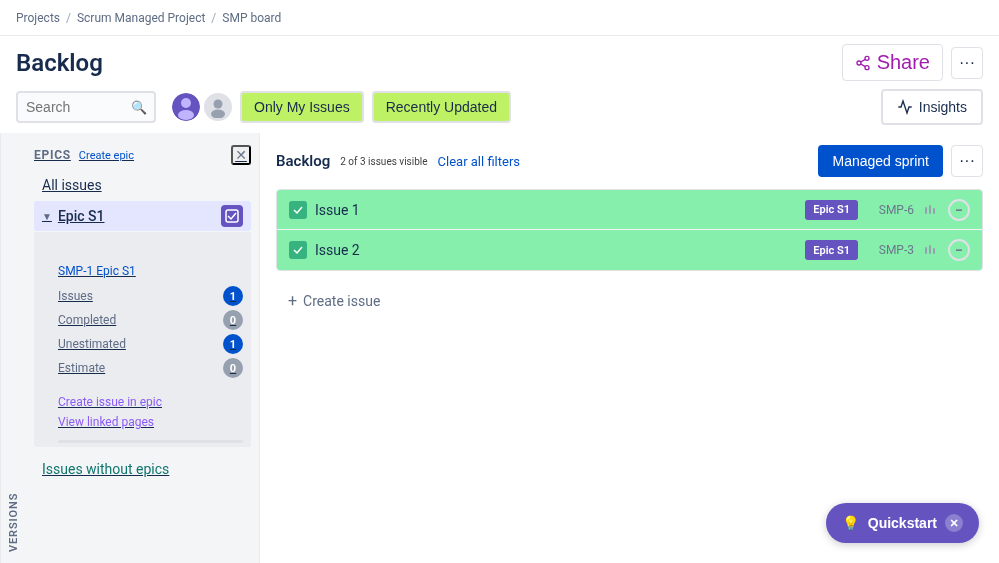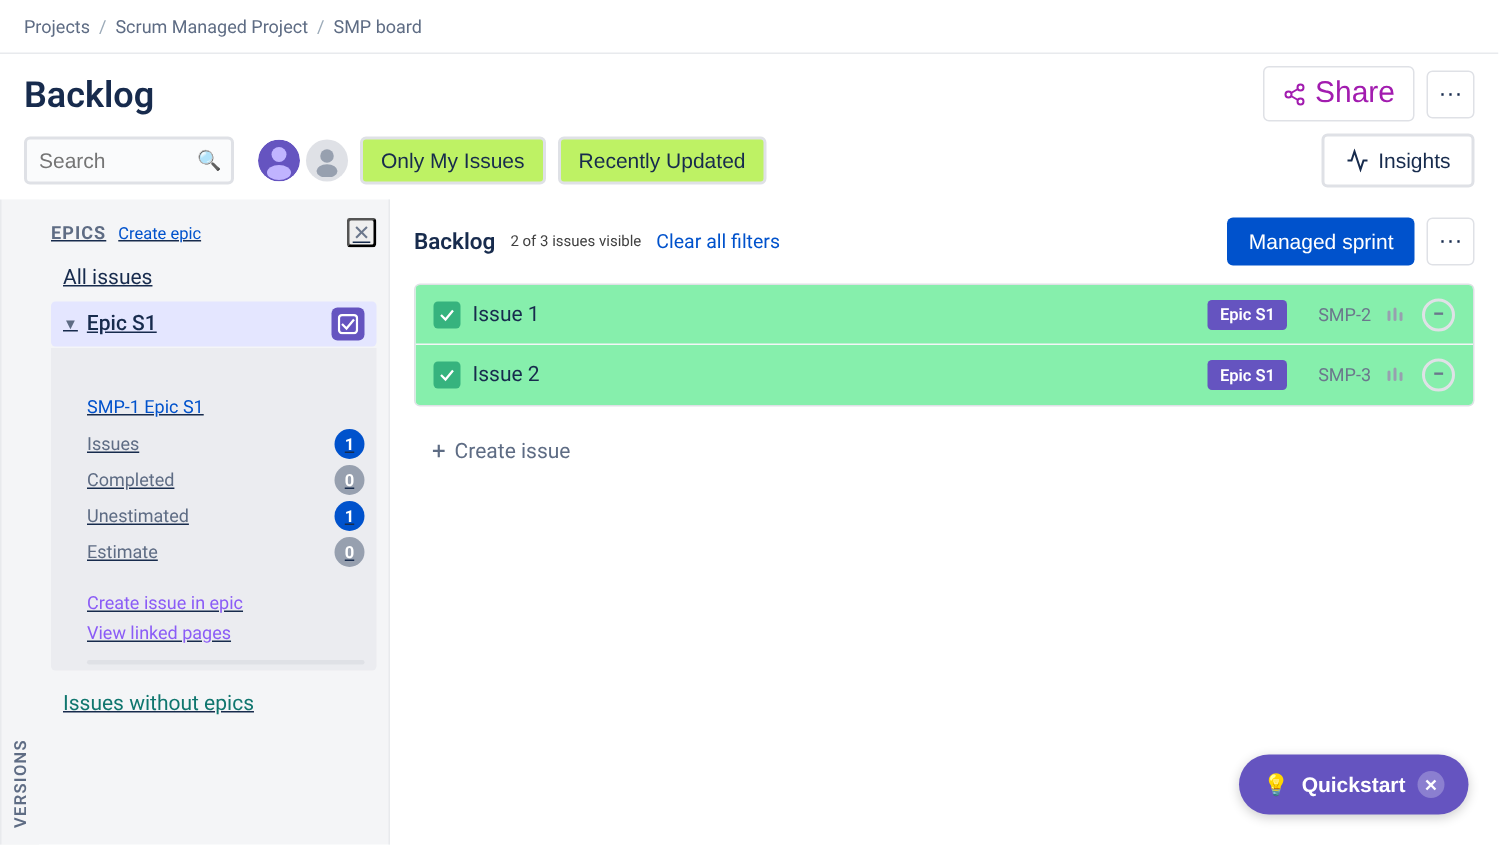--- a/index.html
+++ b/index.html
@@ -677,21 +677,21 @@
 
       <div class="issue-row">
         <div class="issue-type-icon">
           <svg viewBox="0 0 12 12" fill="white">
               <polyline points="2,6 5,9 10,3" stroke="white" stroke-width="1.5" fill="none"></polyline>
             </svg>
         </div>
         <span class="issue-name">Issue 1</span>
         <div class="issue-meta">
           <span class="epic-tag">Epic S1</span>
-          <span class="issue-id">SMP-2</span>
+          <span class="issue-id">SMP-6</span>
           <div class="priority-icon">
             <svg width="14" height="14" viewBox="0 0 14 14" fill="none">
               <rect x="1" y="4" width="2" height="7" fill="#97a0af" rx="1"></rect>
               <rect x="5" y="2" width="2" height="9" fill="#97a0af" rx="1"></rect>
               <rect x="9" y="5" width="2" height="6" fill="#97a0af" rx="1"></rect>
             </svg>
           </div>
           <div class="action-dash">−</div>
         </div>
       </div>

